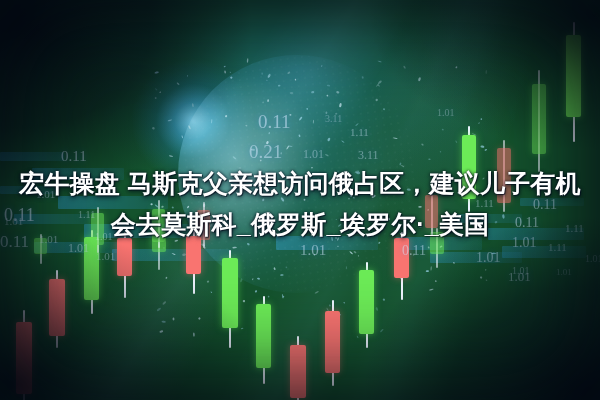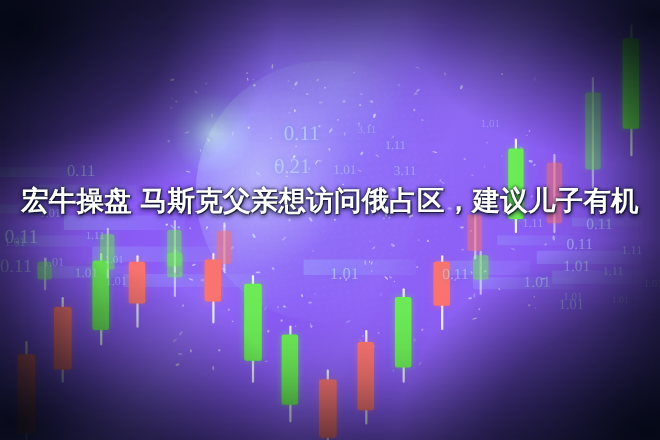--- a/index.html
+++ b/index.html
@@ -5,21 +5,21 @@
   html, body {
     margin: 0;
     padding: 0;
     background: #000;
   }
   #stage {
     position: relative;
     width: 600px;
     height: 400px;
     overflow: hidden;
-    background: #8b5cf6;
+    background: #14532d;
     font-family: "Liberation Sans", "DejaVu Sans", sans-serif;
   }
 
   
   .layer {
     position: absolute;
     inset: 0;
     pointer-events: none;
   }
 
@@ -495,15 +495,16 @@
       <span class="num" style="left: 402px; top: 243px; font-size: 14px; opacity: 0.68;">0.11</span>
       <span class="num" style="left: 508px; top: 269px; font-size: 13px; opacity: 0.6;">1.01</span>
       <span class="num" style="left: 556px; top: 267px; font-size: 9px; opacity: 0.4;">1.01</span>
     </div>
 
   <div class="layer" id="bg-dark-corners"></div>
   <div class="layer" id="bg-vignette"></div>
 
   <div id="headline">
     <span class="line">宏牛操盘 马斯克父亲想访问俄占区，建议儿子有机</span>
+    <span class="line">会去莫斯科_俄罗斯_埃罗尔·_美国</span>
   </div>
 
 </div>
 
 </body></html>

